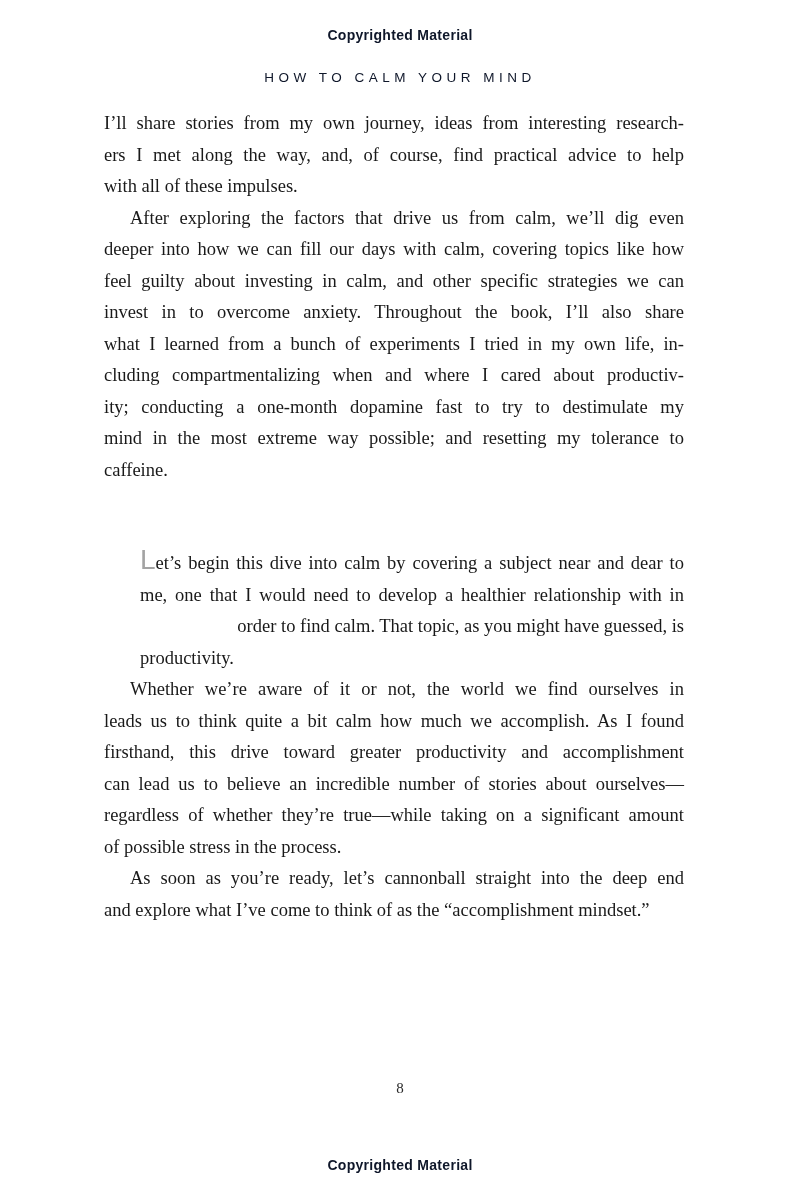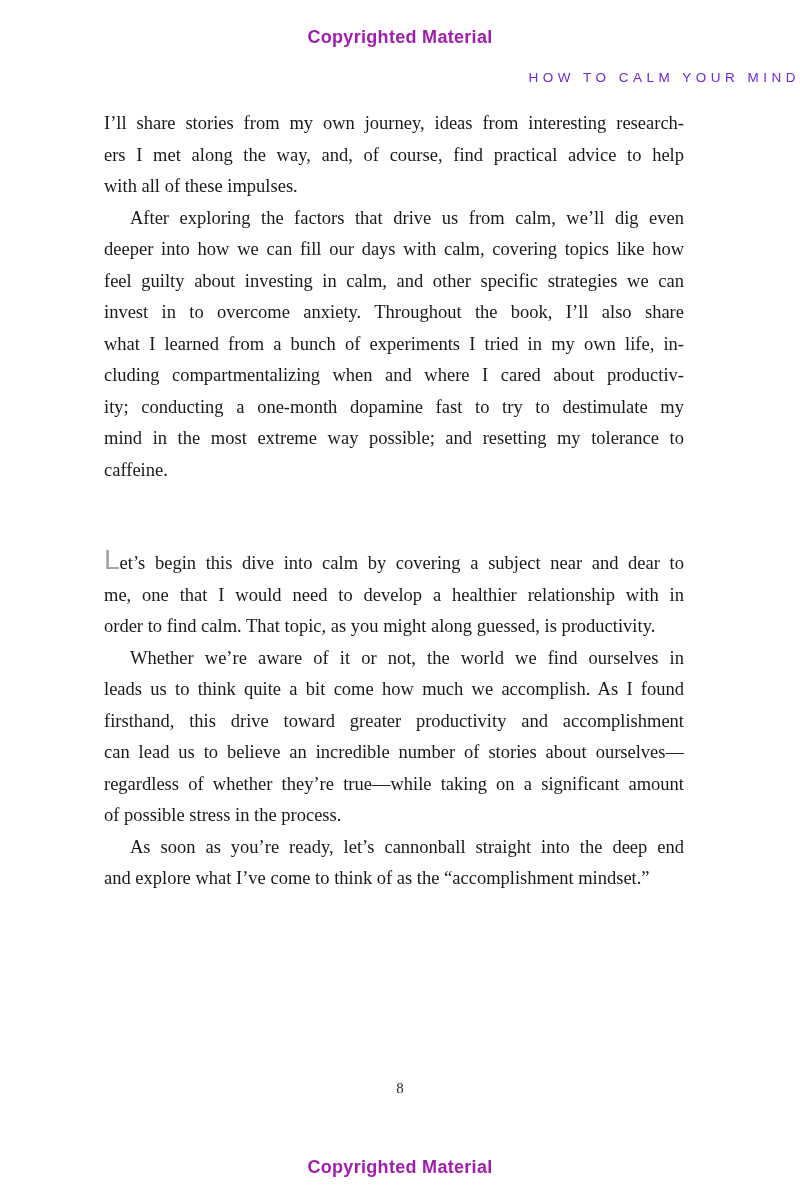--- a/index.html
+++ b/index.html
@@ -14,50 +14,50 @@
     background: #ffffff;
     overflow: hidden;
     font-family: "Liberation Serif", "DejaVu Serif", serif;
   }
   .copyright-top, .copyright-bottom {
     position: absolute;
     left: 0;
     width: 100%;
     text-align: center;
     font-family: "Liberation Sans", "DejaVu Sans", sans-serif;
-    font-size: 18px;
+    font-size: 14px;
     font-weight: 700;
-    color: #a21caf;
+    color: #0f172a;
     letter-spacing: 0.3px;
   }
   .copyright-top { top: 27px; }
   .copyright-bottom { top: 1157px; }
   .running-header {
     position: absolute;
     top: 70px;
     left: 0;
     width: 100%;
-    text-align: right;
+    text-align: center;
     font-family: "Liberation Sans", "DejaVu Sans", sans-serif;
     font-size: 13.5px;
     font-weight: 400;
-    color: #6d28d9;
+    color: #0f172a;
     letter-spacing: 4.5px;
   }
   .text-block {
     position: absolute;
     top: 108px;
     left: 104px;
     width: 580px;
     font-size: 18.5px;
     line-height: 31.5px;
     color: #191919;
   }
   .para { margin: 0; }
-  .para.section-start { margin-top: 62px; }
+  .para.section-start { margin-top: 62px; margin-left: 36px; }
   .line {
     text-align: justify;
     text-align-last: justify;
   }
   .line.last {
     text-align: right;
     text-align-last: left;
   }
   .line.indent { text-indent: 26px; }
   .opener {
@@ -96,25 +96,25 @@
         <div class="line">invest in to overcome anxiety. Throughout the book, I’ll also share</div>
         <div class="line">what I learned from a bunch of experiments I tried in my own life, in-</div>
         <div class="line">cluding compartmentalizing when and where I cared about productiv-</div>
         <div class="line">ity; conducting a one-month dopamine fast to try to destimulate my</div>
         <div class="line">mind in the most extreme way possible; and resetting my tolerance to</div>
         <div class="line last">caffeine.</div>
       </div>
       <div class="para section-start">
         <div class="line"><span class="opener">L</span>et’s begin this dive into calm by covering a subject near and dear to</div>
         <div class="line">me, one that I would need to develop a healthier relationship with in</div>
-        <div class="line last">order to find calm. That topic, as you might along guessed, is productivity.</div>
+        <div class="line last">order to find calm. That topic, as you might have guessed, is productivity.</div>
       </div>
       <div class="para">
         <div class="line indent">Whether we’re aware of it or not, the world we find ourselves in</div>
-        <div class="line">leads us to think quite a bit come how much we accomplish. As I found</div>
+        <div class="line">leads us to think quite a bit calm how much we accomplish. As I found</div>
         <div class="line">firsthand, this drive toward greater productivity and accomplishment</div>
         <div class="line">can lead us to believe an incredible number of stories about ourselves—</div>
         <div class="line">regardless of whether they’re true—while taking on a significant amount</div>
         <div class="line last">of possible stress in the process.</div>
       </div>
       <div class="para">
         <div class="line indent">As soon as you’re ready, let’s cannonball straight into the deep end</div>
         <div class="line last">and explore what I’ve come to think of as the “accomplishment mindset.”</div>
       </div>
     </div>

